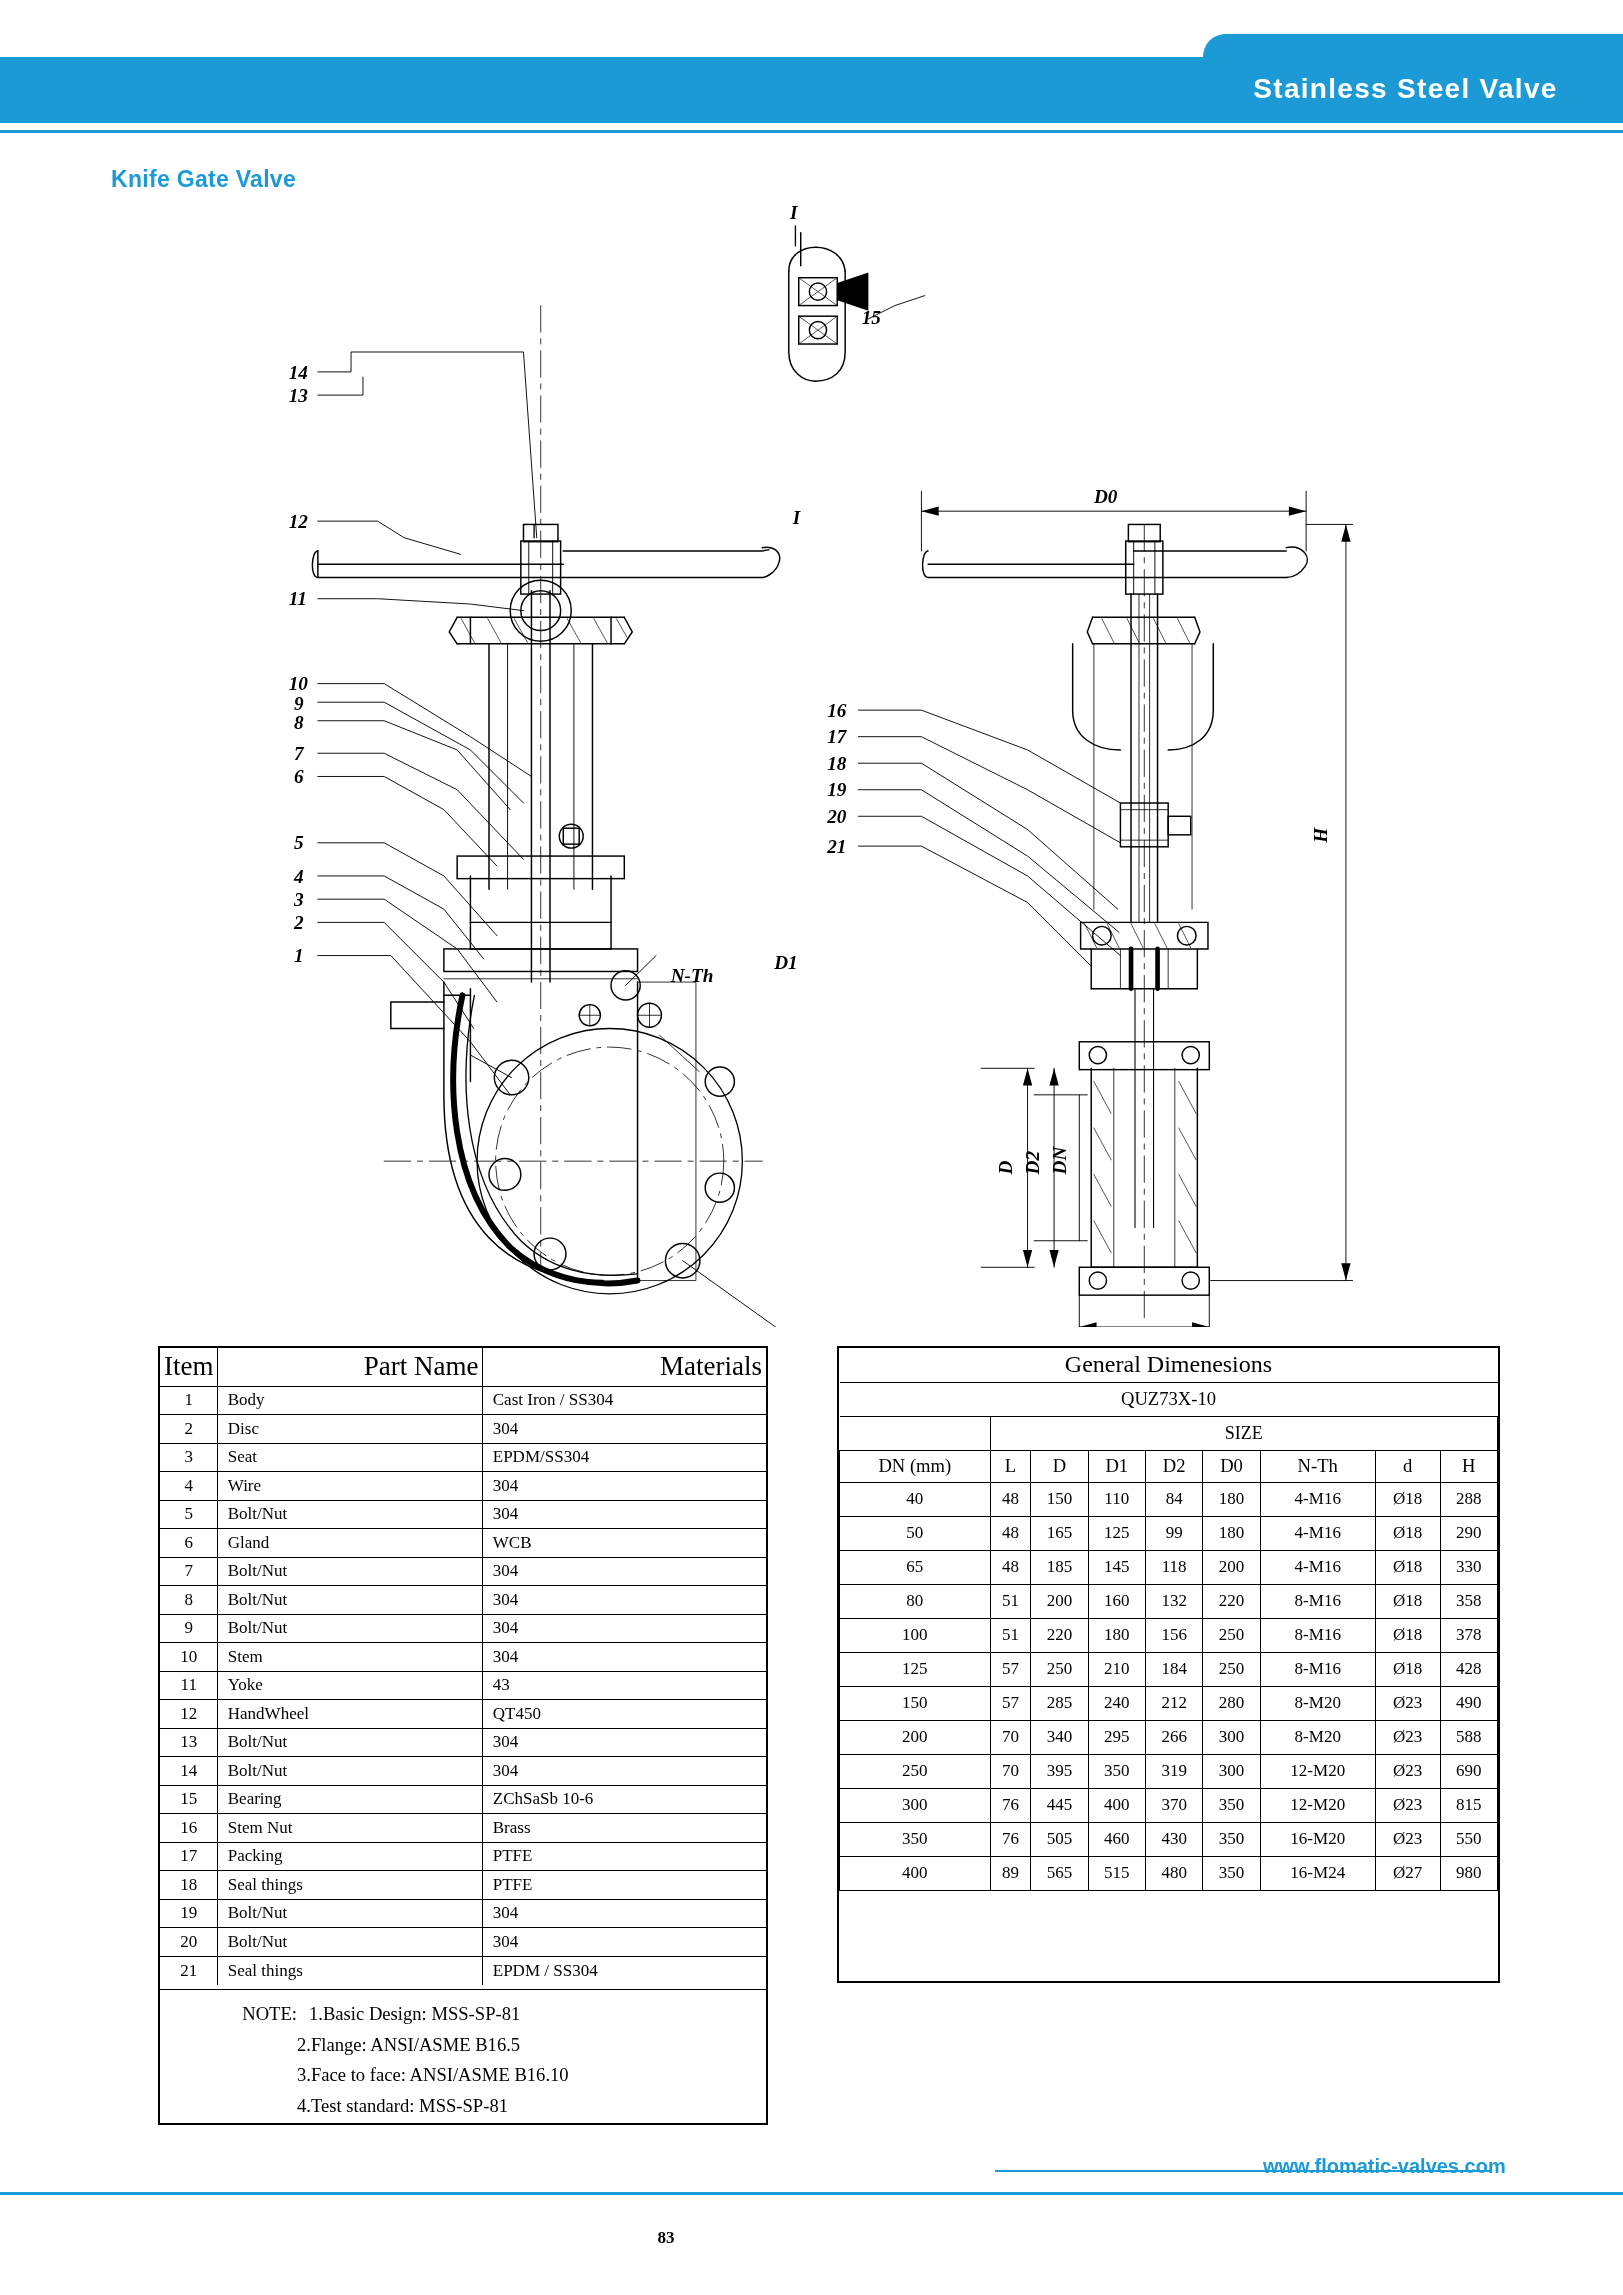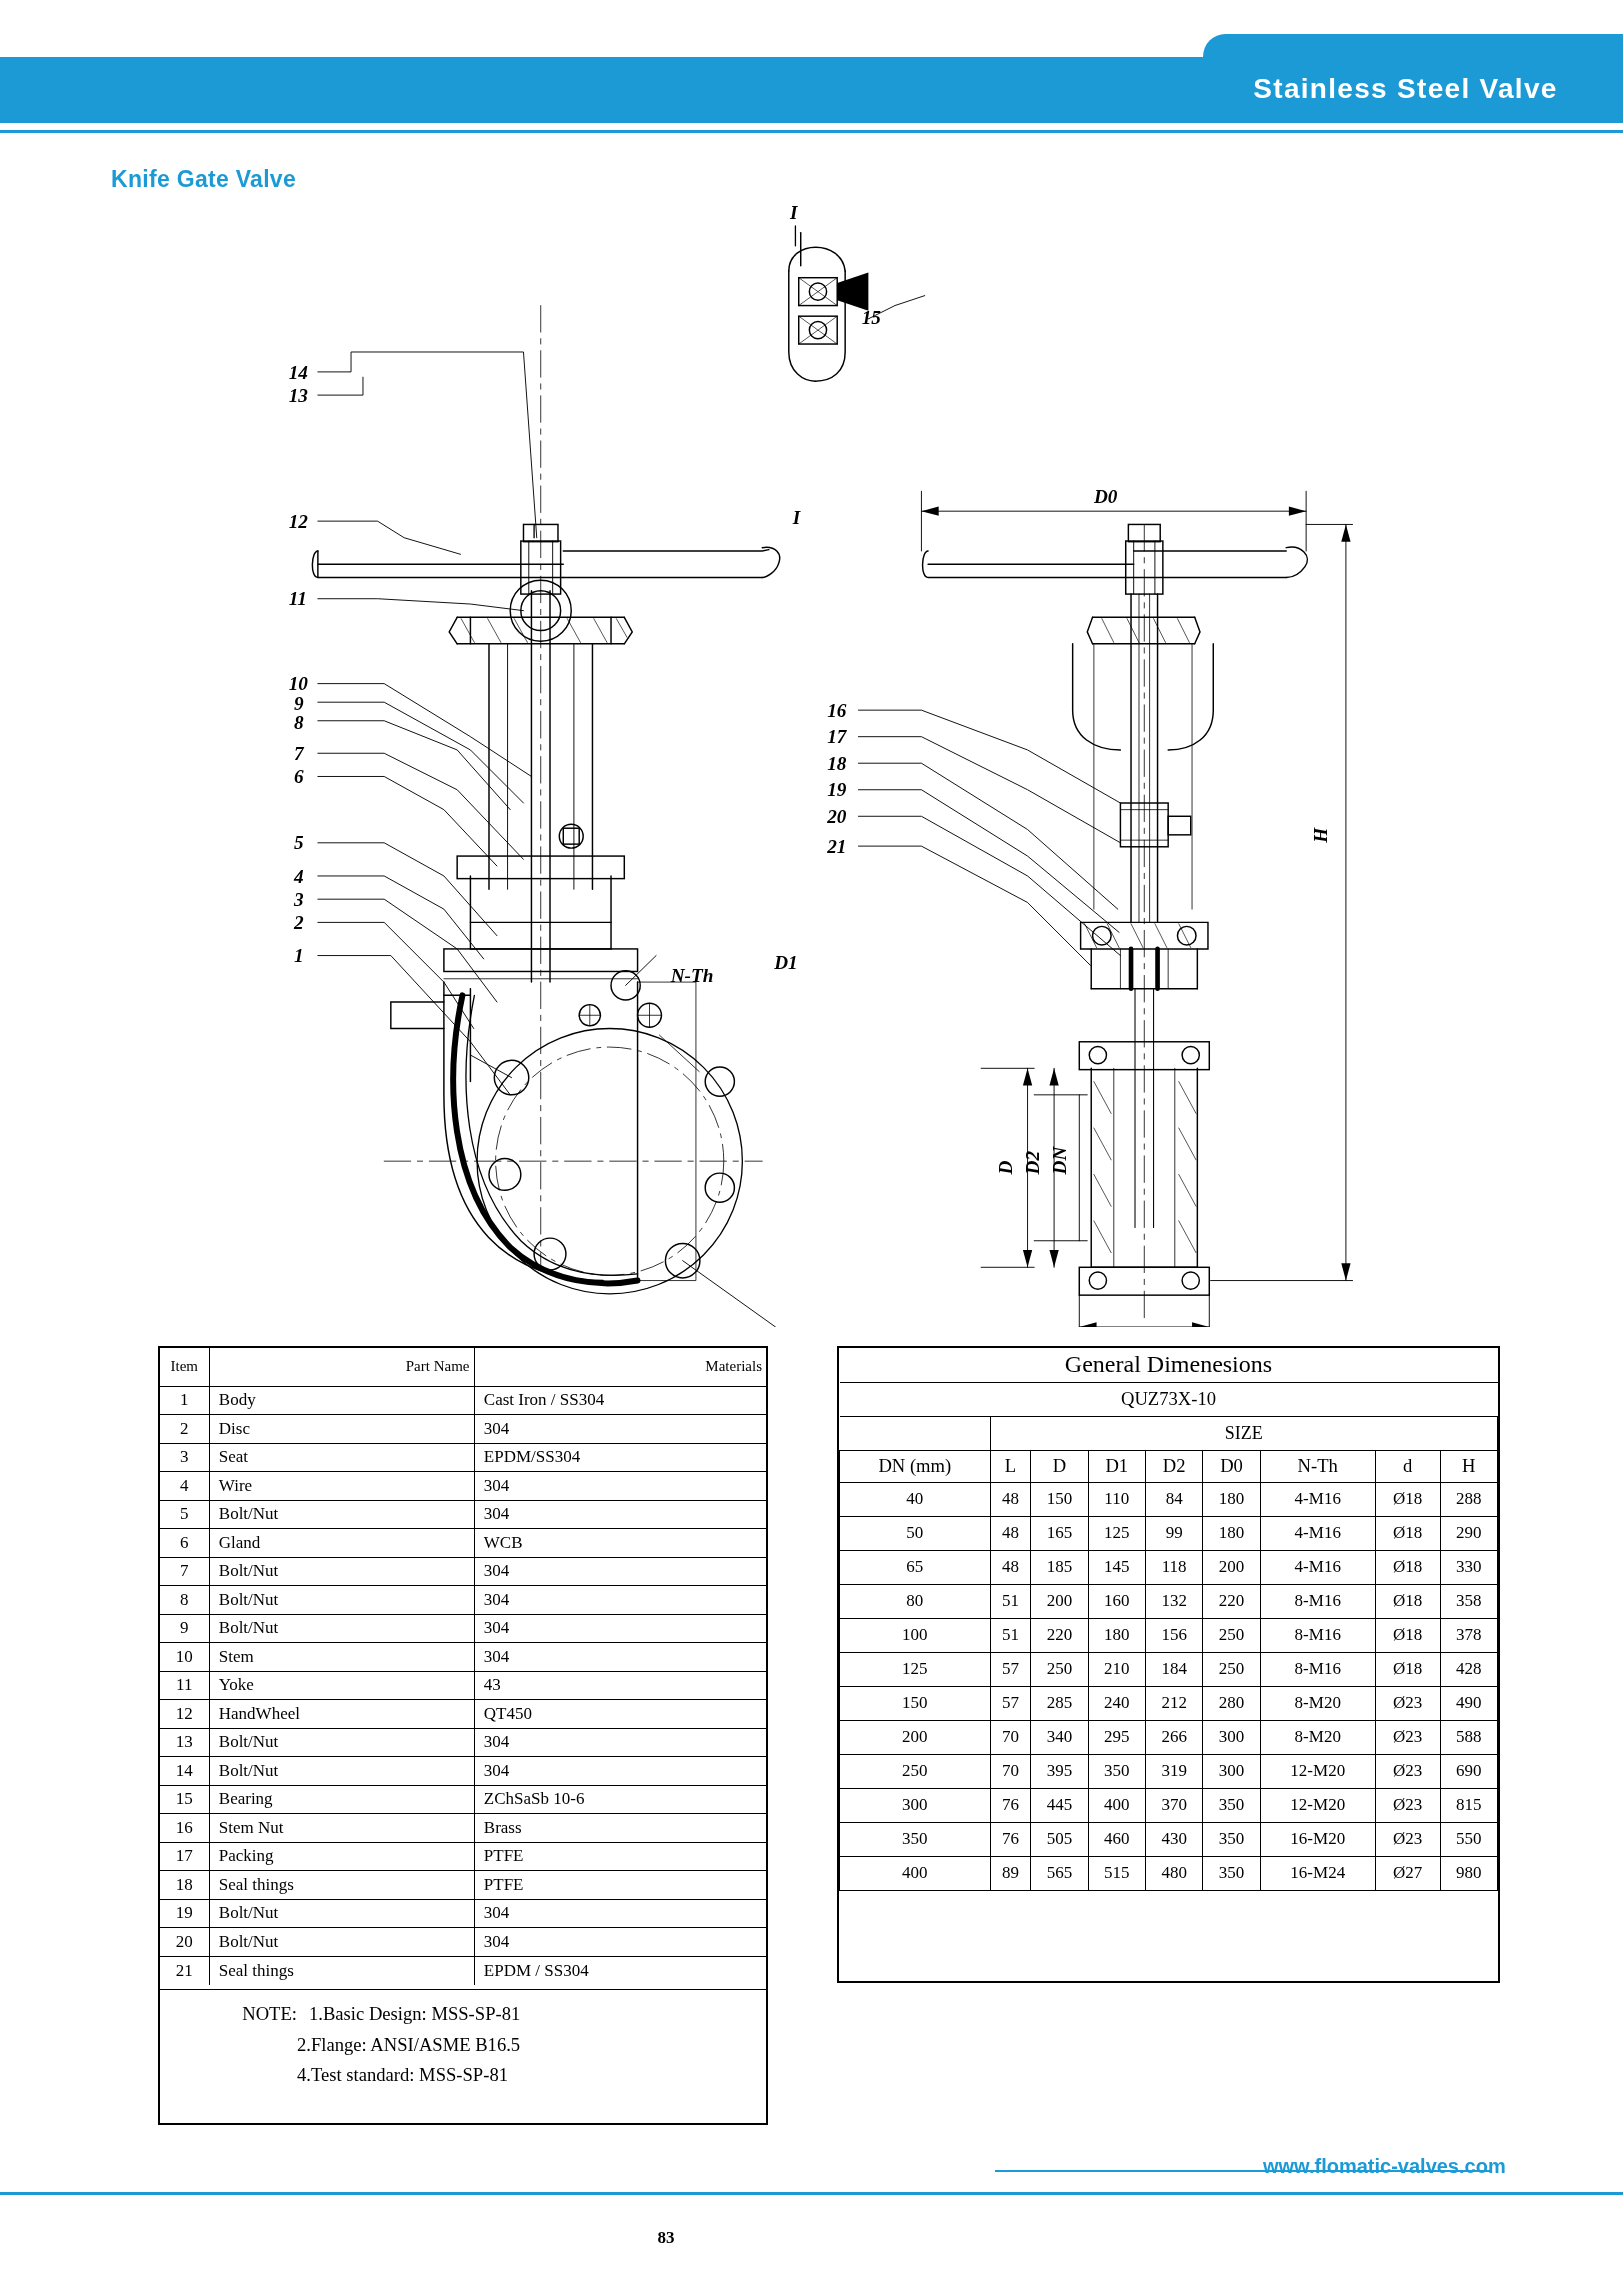--- a/index.html
+++ b/index.html
@@ -31,21 +31,21 @@
   
   .tbl-parts{position:absolute;left:158px;top:1346px;width:610px;height:779px;
              border:2px solid #000;box-sizing:border-box;}
   table{border-collapse:collapse;}
   .parts-table{width:100%;font-size:17px;}
   .parts-table td{border-bottom:0.7px solid #000;padding:1.3px 4px;height:28.5px;box-sizing:border-box;}
   .parts-table tr:last-child td{border-bottom:none;}
   .parts-table .c-item{width:49px;text-align:center;border-right:1.3px solid #000;}
   .parts-table .c-name{width:265px;border-right:1.3px solid #000;padding-left:9.3px;}
   .parts-table .c-mat{padding-left:9.3px;}
-  .parts-head td{font-size:15px;height:38px;text-align:center;border-bottom:1.3px solid #000 !important;}
+  .parts-head td{font-size:27px;height:38px;text-align:center;border-bottom:1.3px solid #000 !important;}
   .parts-head .c-name,.parts-head .c-mat{text-align:right;padding-left:0;}
 
   .note-box{position:absolute;left:158px;top:1989px;width:610px;height:136px;
             border-top:1.3px solid #000;box-sizing:border-box;padding:9.3px 0 0 0;}
   .note-line{font-size:18.6px;line-height:30.5px;}
   .note-label{display:inline-block;width:139px;text-align:right;padding-right:12px;}
   .note-indent{display:inline-block;width:139px;}
 
   .tbl-dims{position:absolute;left:837px;top:1346px;width:663px;height:637px;
             border:2px solid #000;box-sizing:border-box;}
@@ -433,20 +433,23 @@
   </div>
 
   <div class="note-box">
     <div class="note-line">
       <span class="note-label">NOTE:</span><span>1.Basic Design: MSS-SP-81</span>
     </div>
     <div class="note-line">
       <span class="note-indent"></span><span>2.Flange: ANSI/ASME B16.5</span>
     </div>
     <div class="note-line">
+      <span class="note-indent"></span><span>3.Face to face: ANSI/ASME B16.10</span>
+    </div>
+    <div class="note-line">
       <span class="note-indent"></span><span>4.Test standard: MSS-SP-81</span>
     </div>
   </div>
 
   <div class="tbl-dims">
     <table class="dims-table">
       <tbody>
         <tr>
           <td class="dims-title" colspan="9">General Dimenesions</td>
         </tr>

